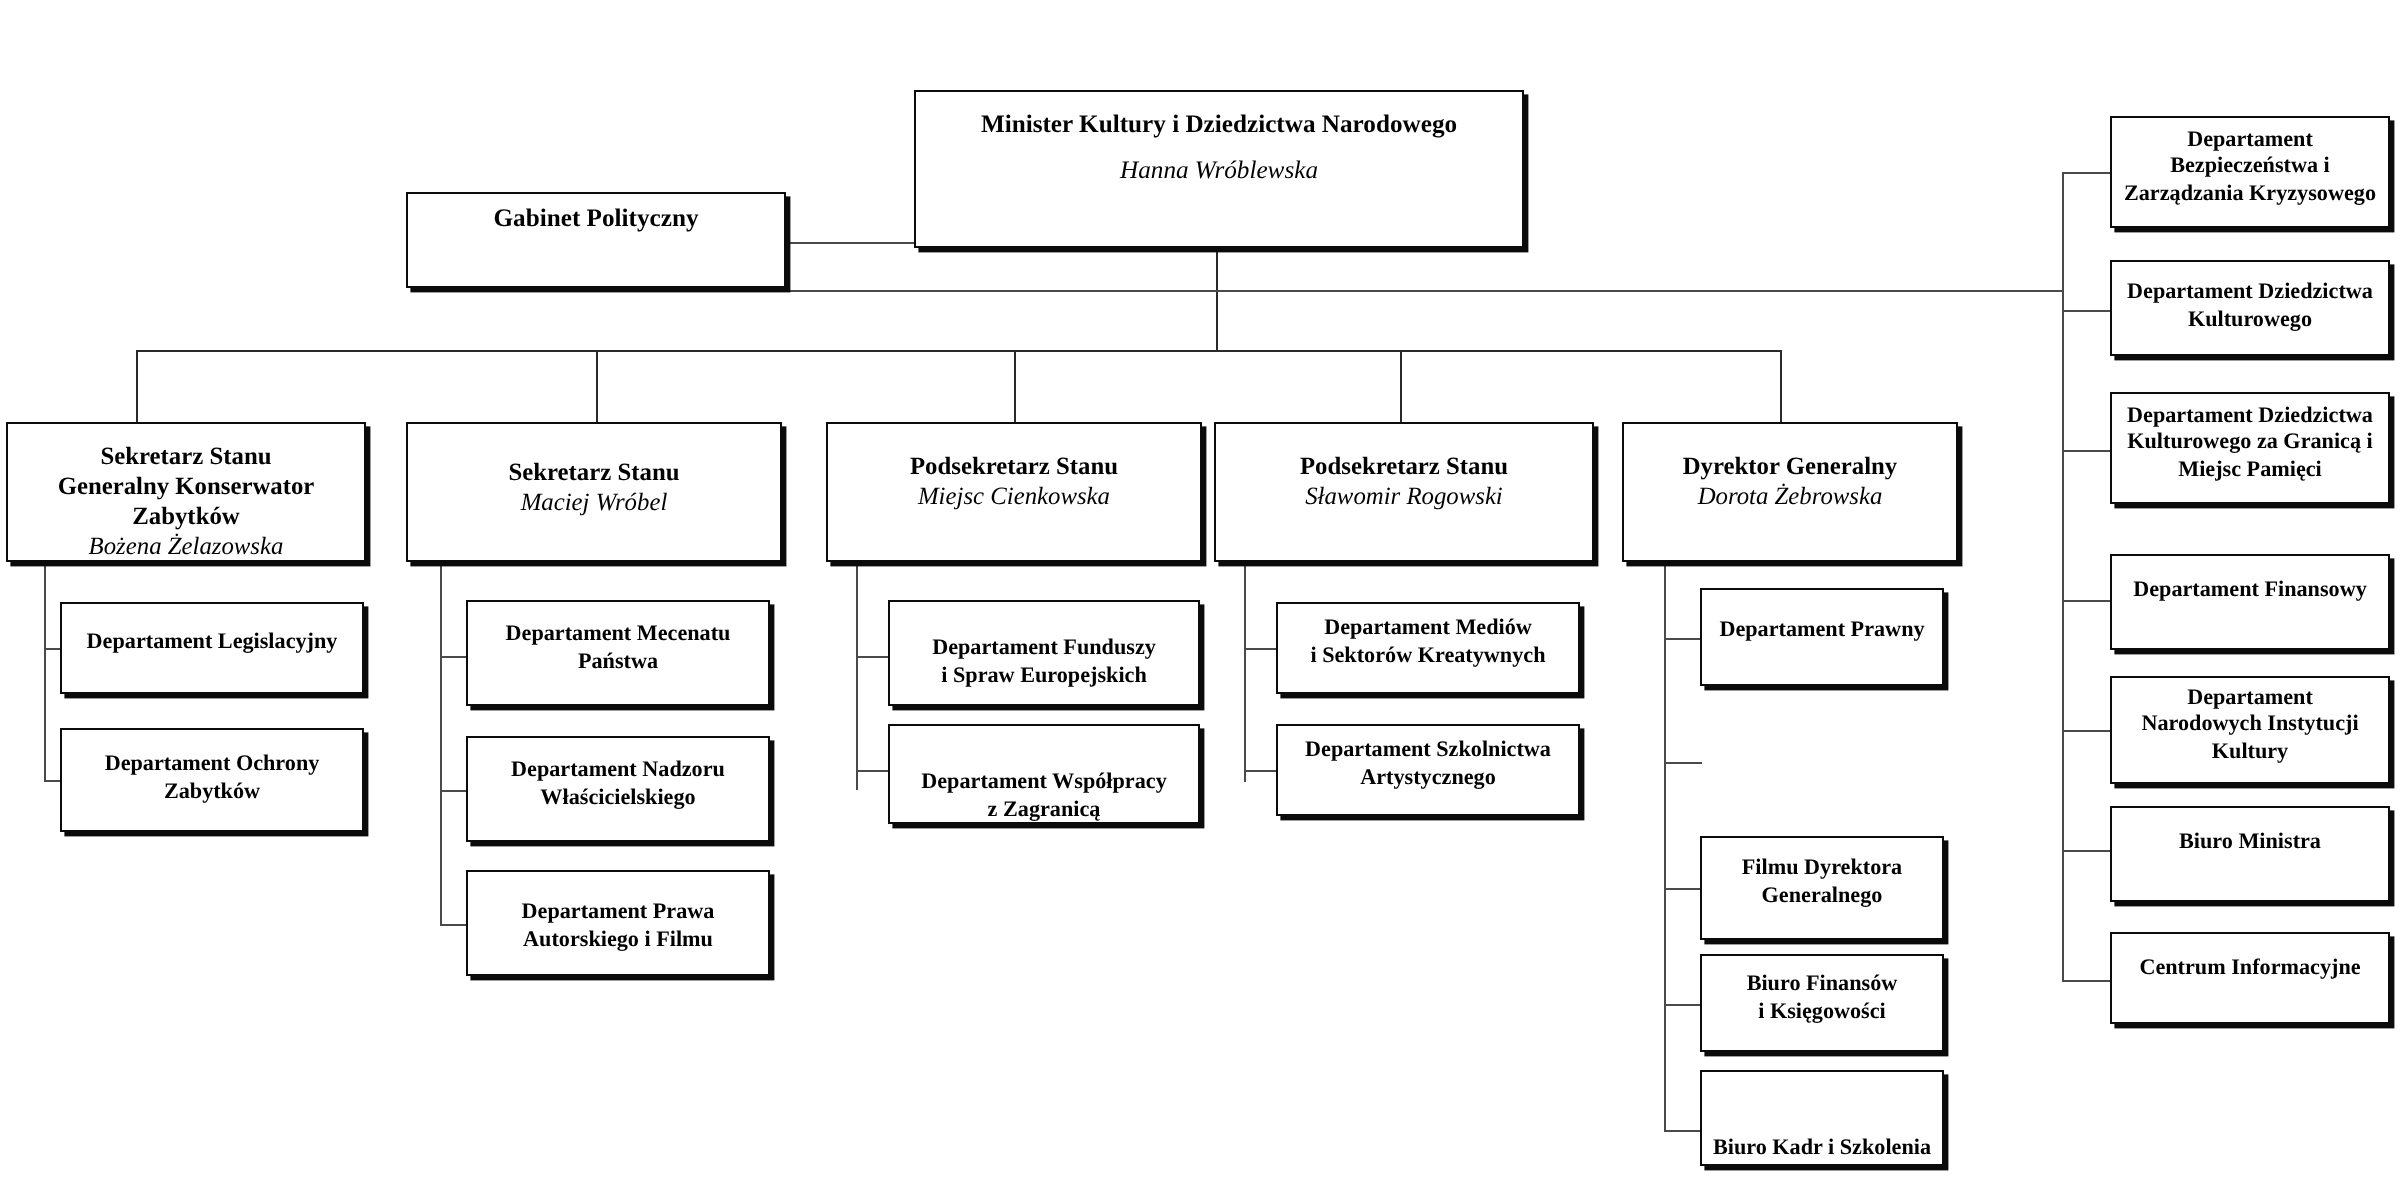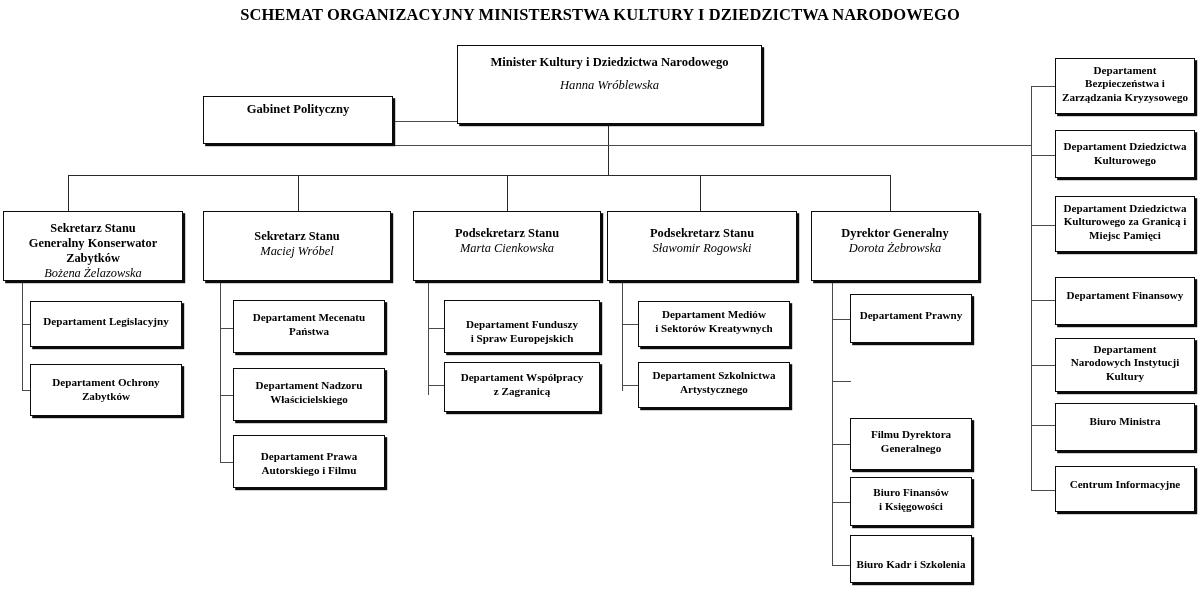--- a/index.html
+++ b/index.html
@@ -78,21 +78,20 @@
   }
   .ln.v { width: 1px; }
   .ln.h { height: 1px; }
   .ln.dark { background: #2a2a2a; }
 </style>
 </head>
 <body>
 
 <div id="chart">
 
-  <div id="title">SCHEMAT ORGANIZACYJNY MINISTERSTWA KULTURY I DZIEDZICTWA NARODOWEGO</div>
 
   <div class="ln v dark" style="left:608px; top:124px; height:51px;"></div>
 
   <div class="ln h" style="left:393px; top:121px; width:65px;"></div>
 
   <div class="ln h" style="left:393px; top:145px; width:638px;"></div>
 
   <div class="ln dark" style="left:68px; top:175px; width:822px; height:1.4px;"></div>
 
   <div class="ln v dark" style="left:68px; top:175px; height:36px;"></div>
@@ -187,30 +186,30 @@
   <div class="node lvl2" style="left:233px; top:435px; width:152px; height:53px; align-items:flex-start; padding-top:14px;">
     <span class="lines">
         <span class="ttl" style="white-space:pre-line;">Departament Prawa
 Autorskiego i Filmu</span>
       </span>
   </div>
 
   <div class="node lvl1 center-v" style="left:413px; top:211px; width:188px; height:70px; padding-bottom:10px;">
     <span class="lines">
       <span class="ttl" style="white-space:pre-line;">Podsekretarz Stanu</span>
-      <span class="person">Marta Cienkowska</span>
+      <span class="person">Miejsc Cienkowska</span>
     </span>
   </div>
   <div class="node lvl2" style="left:444px; top:300px; width:156px; height:53px; align-items:center; padding-top:10px;">
     <span class="lines">
         <span class="ttl" style="white-space:pre-line;">Departament Funduszy
 i Spraw Europejskich</span>
       </span>
   </div>
-  <div class="node lvl2" style="left:444px; top:362px; width:156px; height:50px; align-items:flex-start; padding-top:8px;">
+  <div class="node lvl2" style="left:444px; top:362px; width:156px; height:50px; align-items:flex-start; padding-top:22px;">
     <span class="lines">
         <span class="ttl" style="white-space:pre-line;">Departament Współpracy
 z Zagranicą</span>
       </span>
   </div>
 
   <div class="node lvl1 center-v" style="left:607px; top:211px; width:190px; height:70px; padding-bottom:10px;">
     <span class="lines">
       <span class="ttl" style="white-space:pre-line;">Podsekretarz Stanu</span>
       <span class="person">Sławomir Rogowski</span>
@@ -245,21 +244,21 @@
         <span class="ttl" style="white-space:pre-line;">Filmu Dyrektora
 Generalnego</span>
       </span>
   </div>
   <div class="node lvl2" style="left:850px; top:477px; width:122px; height:49px; align-items:center; padding-top:0; padding-bottom:4px;">
     <span class="lines">
         <span class="ttl" style="white-space:pre-line;">Biuro Finansów
 i Księgowości</span>
       </span>
   </div>
-  <div class="node lvl2" style="left:850px; top:535px; width:122px; height:48px; align-items:center; padding-top:12px;">
+  <div class="node lvl2" style="left:850px; top:535px; width:122px; height:48px; align-items:flex-end; padding-top:12px;">
     <span class="lines">
         <span class="ttl" style="white-space:pre-line;">Biuro Kadr i Szkolenia</span>
       </span>
   </div>
 
   <div class="node rightcol" style="left:1055px; top:58px; width:140px; height:56px; align-items:center; padding-top:0; padding-bottom:4px;">
     <span class="lines">
         <span class="ttl" style="white-space:pre-line;">Departament
 Bezpieczeństwa i
 Zarządzania Kryzysowego</span>

